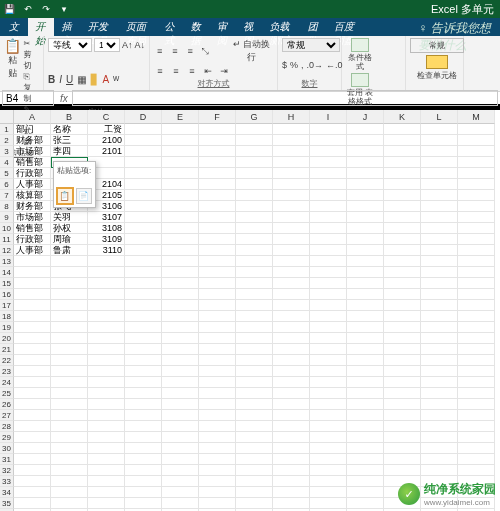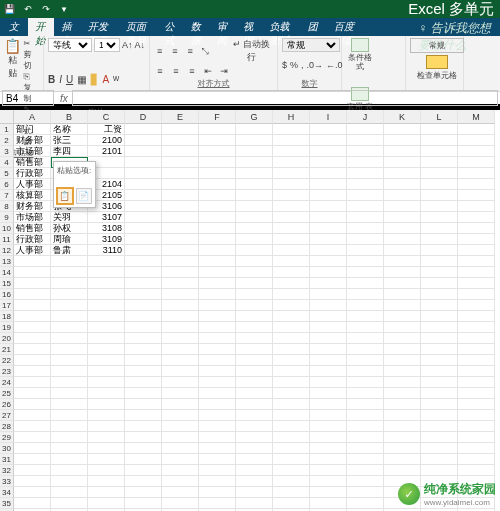--- a/index.html
+++ b/index.html
@@ -1,20 +1,20 @@
 <!DOCTYPE html>
 <html><head>
 <meta charset="utf-8">
 <style>
 * { margin:0; padding:0; box-sizing:border-box; font-family:"Microsoft YaHei","Segoe UI",sans-serif; }
 body { background:#fff; width:500px; height:511px; overflow:hidden; position:relative; font-size:10px; }
 .titlebar { background:#0d5c2f; height:18px; display:flex; align-items:center; color:#fff; padding:0 4px; }
 .titlebar .qat { display:flex; gap:6px; align-items:center; }
 .titlebar .qat span { width:12px; height:12px; display:inline-flex; align-items:center; justify-content:center; font-size:9px; }
-.titlebar .title { position:absolute; right:6px; font-size:15px; }
+.titlebar .title { position:absolute; right:6px; font-size:11px; }
 .menubar { background:#0c4a6e; height:18px; display:flex; padding:0 2px;font-style:italic; }
 .menubar .tab { color:#fff; font-size:10px; padding:2px 7px; cursor:pointer; }
 .menubar .tab.active { background:#f3f3f3; color:#0d5c2f; }
 .menubar .tell { color:#cfe6d7; font-size:12px; padding:2px 6px;margin-left:47px; }
 .ribbon { background:#f3f3f3; height:56px; border-bottom:1px solid #d4d4d4; display:flex; font-size:9px; color:#444; }
 .group { border-right:1px solid #e1e1e1; padding:2px 4px; display:flex; flex-direction:column; justify-content:space-between; }
 .group-label { text-align:center; font-size:8px; color:#666;text-decoration:underline; }
 .clip { width:44px; }
 .clip-top { display:flex; }
 .clip-paste { width:20px; text-align:center; }
@@ -24,21 +24,21 @@
 .font-row1 { display:flex; gap:2px; align-items:center; }
 .font-row1 select { font-size:9px; height:14px; border:1px solid #c8c8c8; background:#fff; }
 .font-row2 { display:flex; gap:4px; align-items:center; font-size:10px; }
 .font-row2 span { cursor:pointer; }
 .align-group { width:128px; }
 .align-row { display:flex; gap:4px; align-items:center; }
 .align-row span { width:12px; text-align:center; cursor:pointer; }
 .num-group { width:64px; }
 .num-group select { width:58px; font-size:9px; height:14px; border:1px solid #c8c8c8; }
 .num-row { display:flex; gap:3px; font-size:9px; }
-.style-group { width:64px; display:flex; gap:16px; }
+.style-group { width:64px; display:flex; gap:2px; }
 .style-btn { width:28px; text-align:center; font-size:8px; line-height:9px; }
 .style-btn .ic { display:block; width:18px; height:14px; margin:0 auto 1px; border:1px solid #9cc19c; background:#e6f2e6; }
 .highlight-cell { width:54px; text-align:center; font-size:8px; }
 .highlight-cell .swatch { width:22px; height:14px; margin:0 auto 1px; background:#ffd966; border:1px solid #b58f2d; }
 .formula-bar { height:18px; border-bottom:6px solid #000000; display:flex; align-items:center; }
 .name-box { width:52px; height:16px; border:1px solid #c8c8c8; margin:0 2px; font-size:10px; padding:0 3px; display:flex; align-items:center; }
 .fx { padding:0 4px; color:#666; font-style:italic; }
 .fb-input { flex:1; height:16px; border:1px solid #c8c8c8; margin-right:2px; }
 .sheet { display:flex; }
 .rowhdrs { width:14px; }

